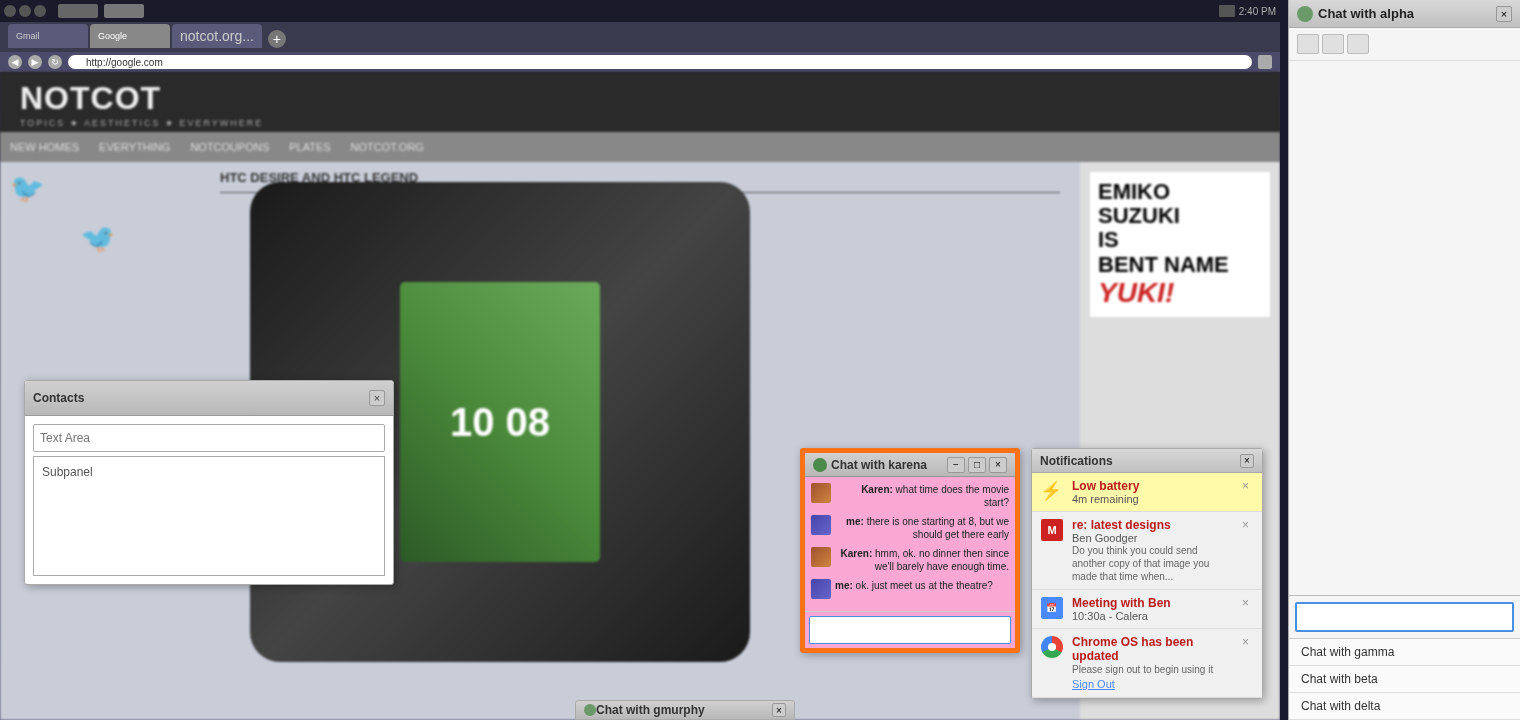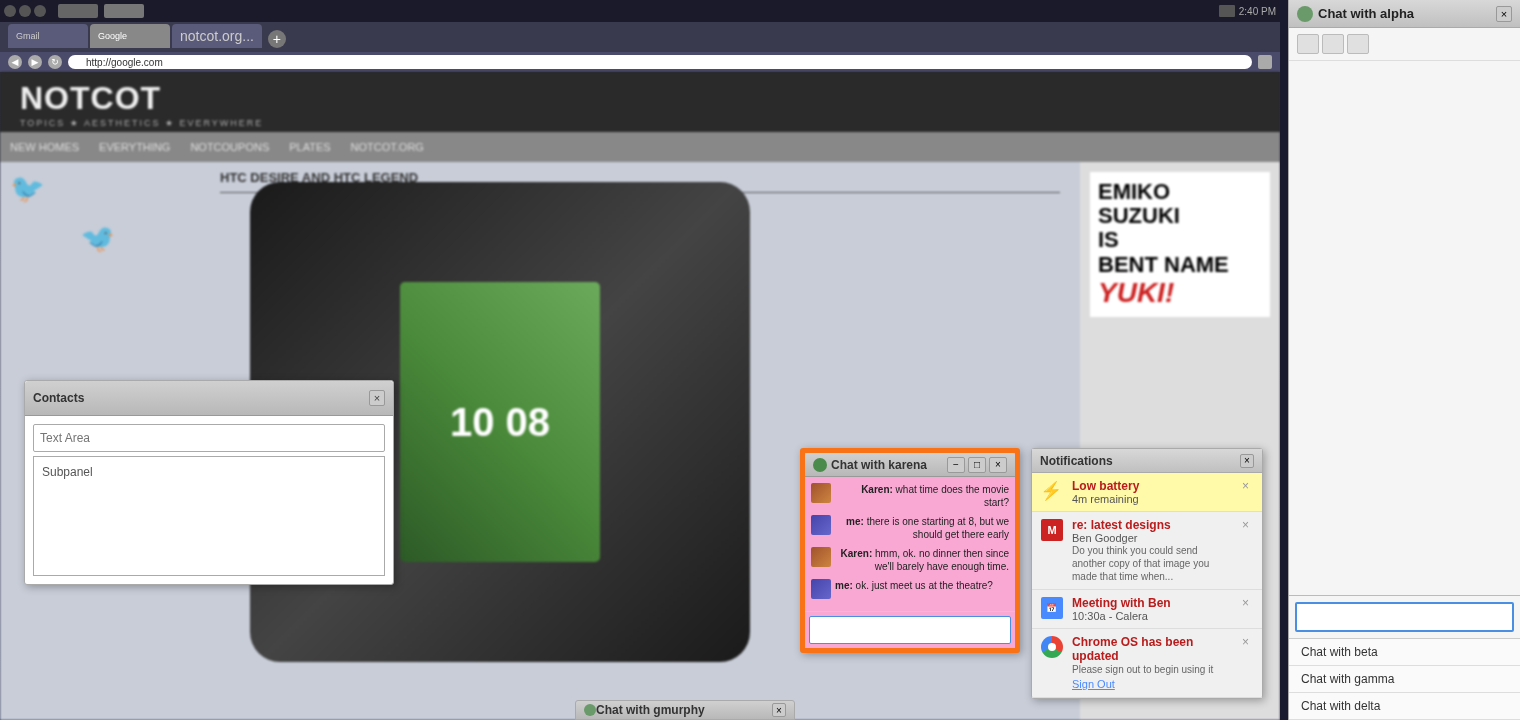--- a/index.html
+++ b/index.html
@@ -880,22 +880,22 @@
 
   <div class="alpha-messages-area">
   </div>
 
   <div class="alpha-input-area">
     <input class="alpha-input" type="text" style="">
   </div>
 
   <div class="alpha-chat-list">
     <div class="alpha-chat-item">
+      <span>Chat with gamma</span>
+    </div>
+    <div class="alpha-chat-item">
       <span>Chat with beta</span>
-    </div>
-    <div class="alpha-chat-item">
-      <span>Chat with gamma</span>
     </div>
     <div class="alpha-chat-item">
       <span>Chat with delta</span>
     </div>
   </div>
 </div>
 
 </body></html>

